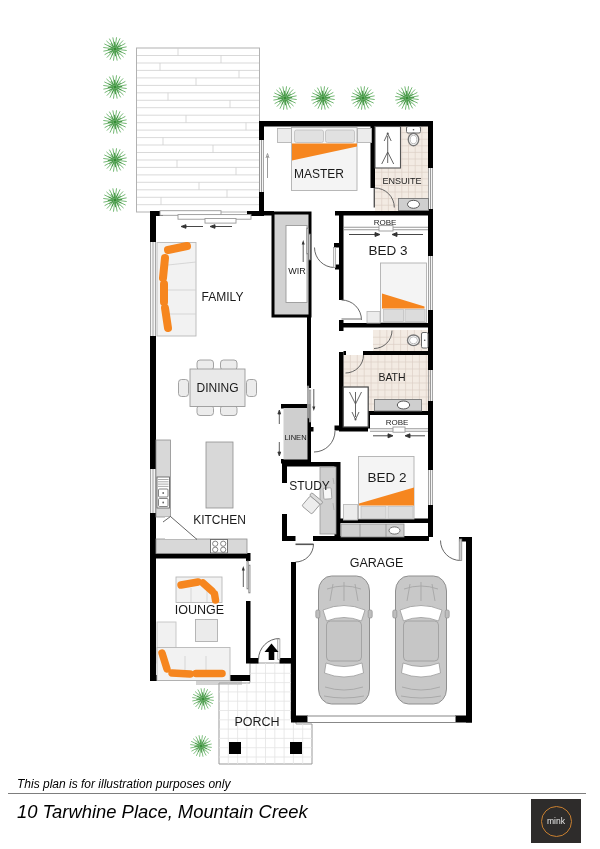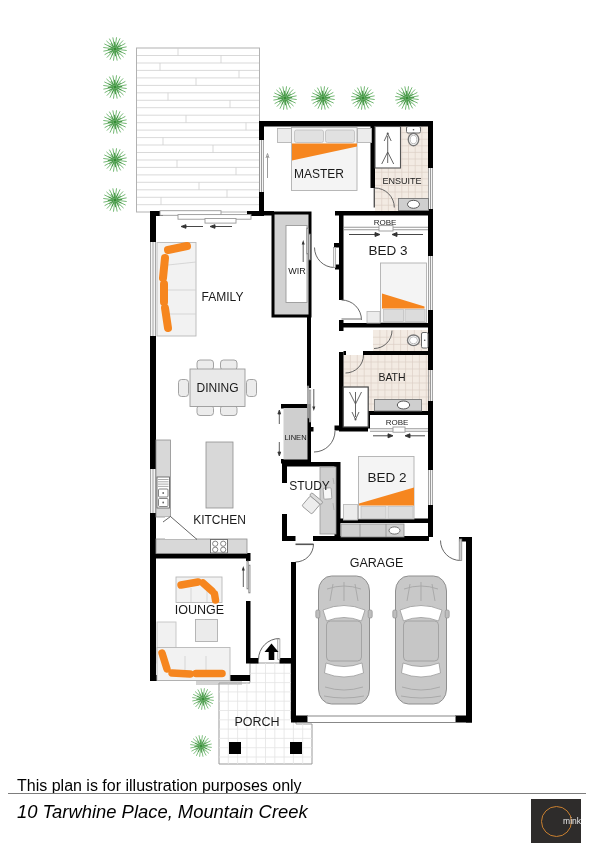--- a/index.html
+++ b/index.html
@@ -693,24 +693,24 @@
 
 <text x="219.5" y="523.5" font-size="12" text-anchor="middle">KITCHEN</text>
 
 <text x="199.5" y="614" font-size="12.5" text-anchor="middle">IOUNGE</text>
 
 <text x="376.5" y="567" font-size="12.5" text-anchor="middle">GARAGE</text>
 
 <text x="257" y="725.5" font-size="12.5" text-anchor="middle">PORCH</text>
 </svg>
 
-<div style="position:absolute;left:17px;top:776.5px;font-size:16px;color:#000;">This plan is for illustration purposes only</div>
+<div style="position:absolute;left:17px;top:776.5px;font-size:12px;color:#000;font-style:italic;">This plan is for illustration purposes only</div>
 
 <div style="position:absolute;left:8px;top:792.5px;width:578px;height:1.6px;background:#7d7d7d;"></div>
 
 <div style="position:absolute;left:17px;top:801px;font-size:18.4px;color:#000;font-style:italic;">10 Tarwhine Place, Mountain Creek</div>
 
 <div style="position:absolute;left:531px;top:799px;width:50px;height:43.5px;background:#2e2c2b;">
 <div style="position:absolute;left:10px;top:6.5px;width:29px;height:29px;border:1px solid #c87f2f;border-radius:50%;"></div>
-<div style="position:absolute;left:0;top:16.5px;width:50px;text-align:right;font-size:8.5px;color:#e8e8e8;">mink</div>
+<div style="position:absolute;left:0;top:16.5px;width:50px;text-align:center;font-size:8.5px;color:#e8e8e8;">mink</div>
 </div>
 
 </div>
 
 </body></html>

